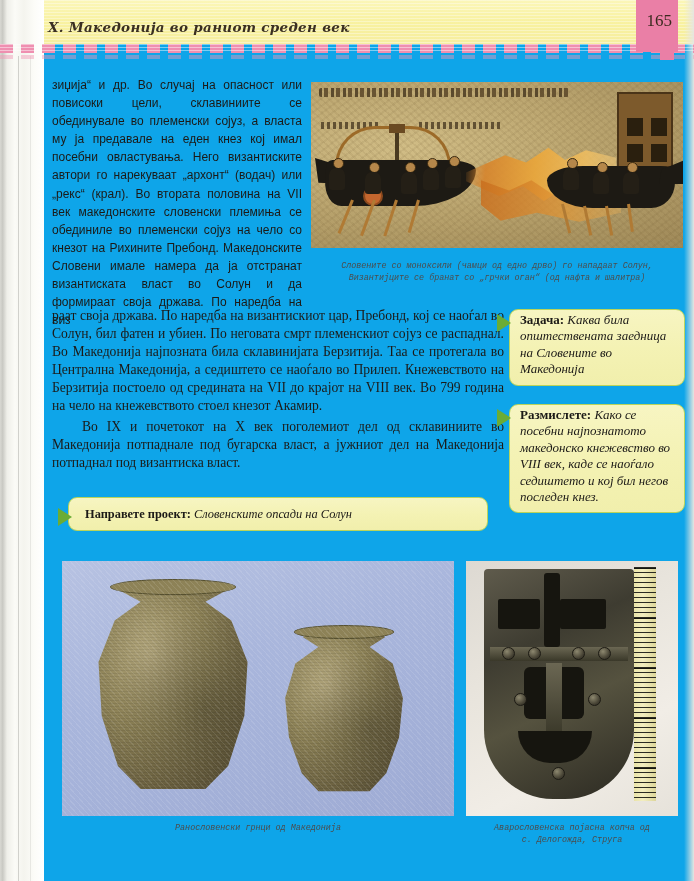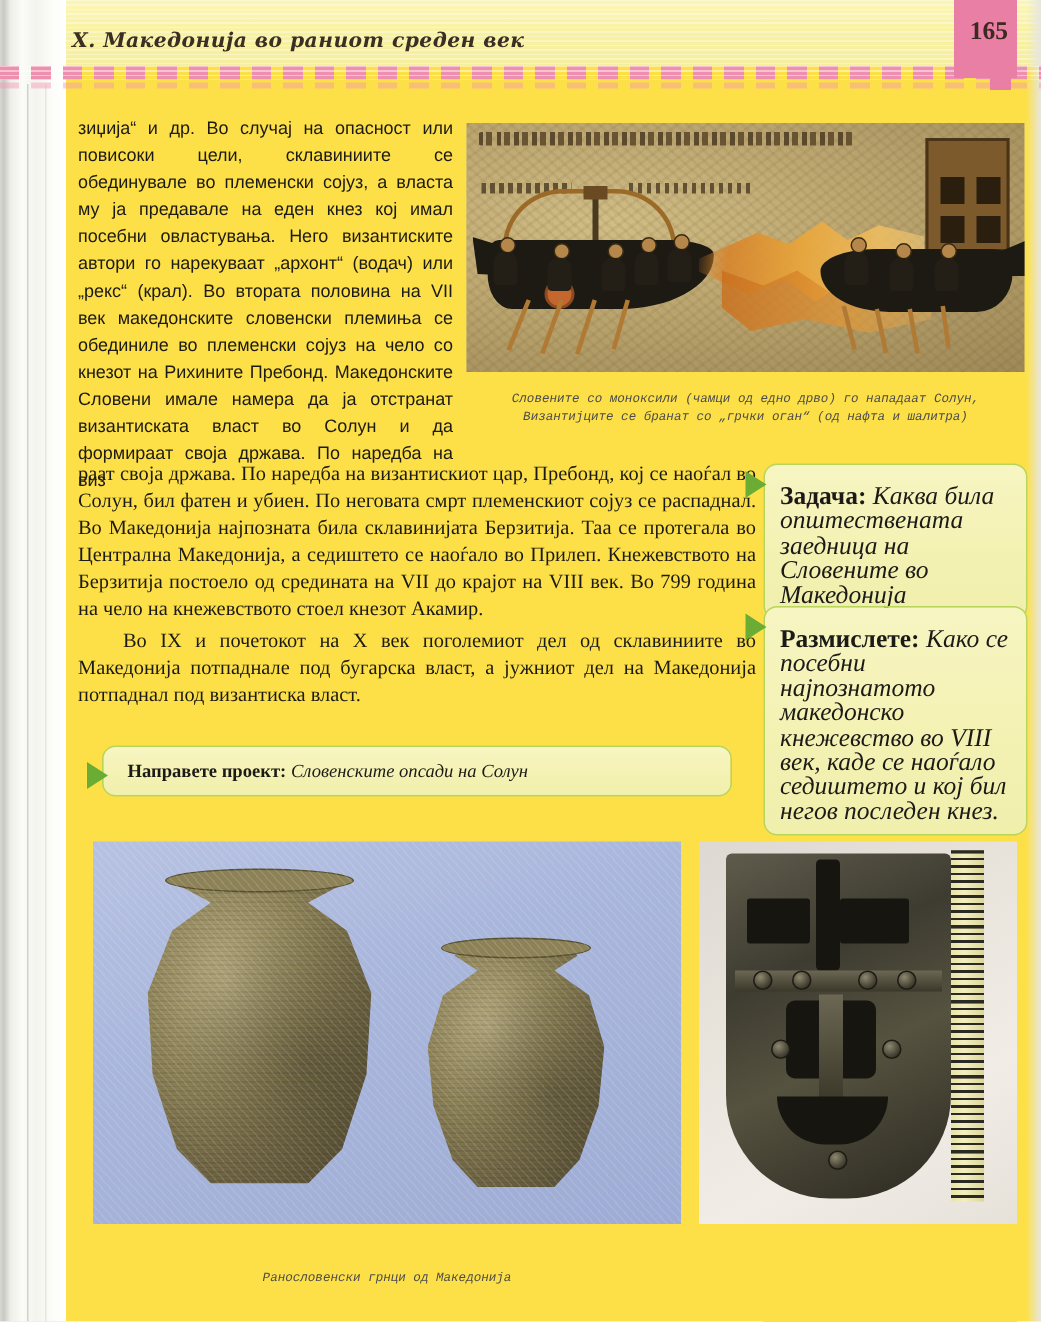--- a/index.html
+++ b/index.html
@@ -8,21 +8,21 @@
     width: 694px; height: 881px;
     overflow: hidden;
     background: #ffffff;
     font-family: "Liberation Serif", serif;
   }
 
   #page {
     position: relative;
     width: 694px;
     height: 881px;
-    background: #fde047;
+    background: #0ea5e9;
     overflow: hidden;
   }
 
   
   .spine {
     position: absolute;
     left: 0; top: 0;
     width: 44px; height: 881px;
     background: linear-gradient(to right,
       #d8d8d2 0%, #c9c9c3 6%, #efefe9 16%,
@@ -128,21 +128,20 @@
     background: #ea7fa6;
     z-index: 6;
   }
   .page-num {
     position: absolute;
     right: 22px; top: 11px;
     font-family: "Liberation Serif", serif;
     font-size: 17px;
     color: #3b2a1f;
     z-index: 7;
-    font-weight: bold;
   }
 
   
   .text-col {
     position: absolute;
     left: 52px; top: 76px;
     width: 250px;
     font-family: Liberation Sans, sans-serif;
     font-size: 12px;
     line-height: 18.1px;
@@ -333,22 +332,22 @@
   .callout {
     position: absolute;
     background: linear-gradient(to bottom, #f7f5c2 0%, #f4f2b4 50%, #f1efac 100%);
     border: 1.4px solid #b9d45a;
     border-radius: 9px;
     z-index: 2;
     font-family: "Liberation Serif", serif;
     color: #1c1a17;
   }
   .callout-inner {
-    padding: 13px 9px 7px 10px;
-    font-size: 17px;
+    padding: 2px 9px 7px 10px;
+    font-size: 13px;
     line-height: 16.4px;
   }
   .callout-label {
     font-weight: bold;
     font-style: normal;
   }
   .callout-text {
     font-style: italic;
   }
   .arrow-marker {
@@ -457,21 +456,21 @@
     position: absolute; inset: 0;
     background: repeating-linear-gradient(to bottom,
       #2a2a22 0 1.4px, rgba(0,0,0,0) 1.4px 5px);
   }
   .ruler-major {
     position: absolute;
     left: 0; width: 100%; height: 1.6px;
     background: #14140e;
   }
 
-  .pots-caption   { left: 62px;  top: 846px; width: 392px; }
+  .pots-caption   { left: 62px;  top: 822px; width: 392px; }
   .buckle-caption { left: 462px; top: 822px; width: 220px; }
 </style>
 </head>
 <body>
 
 <div id="page">
 
   <div class="header-band"></div>
   <div class="header-title">X.  Македонија во раниот среден век</div>
   <div class="dot-rule"></div>
@@ -603,14 +602,18 @@
       <div class="rivet" style="left:68px; top:198px;"></div>
     </div>
     <div class="ruler">
       <div class="ruler-major" style="top:0px;"></div>
       <div class="ruler-major" style="top:50px;"></div>
       <div class="ruler-major" style="top:100px;"></div>
       <div class="ruler-major" style="top:150px;"></div>
       <div class="ruler-major" style="top:200px;"></div>
     </div>
   </div>
+  <div class="caption buckle-caption">
+    <span>Аварословенска појасна копча од</span><br>
+    <span>с. Делогожда, Струга</span>
+  </div>
 
 </div>
 
 </body></html>

